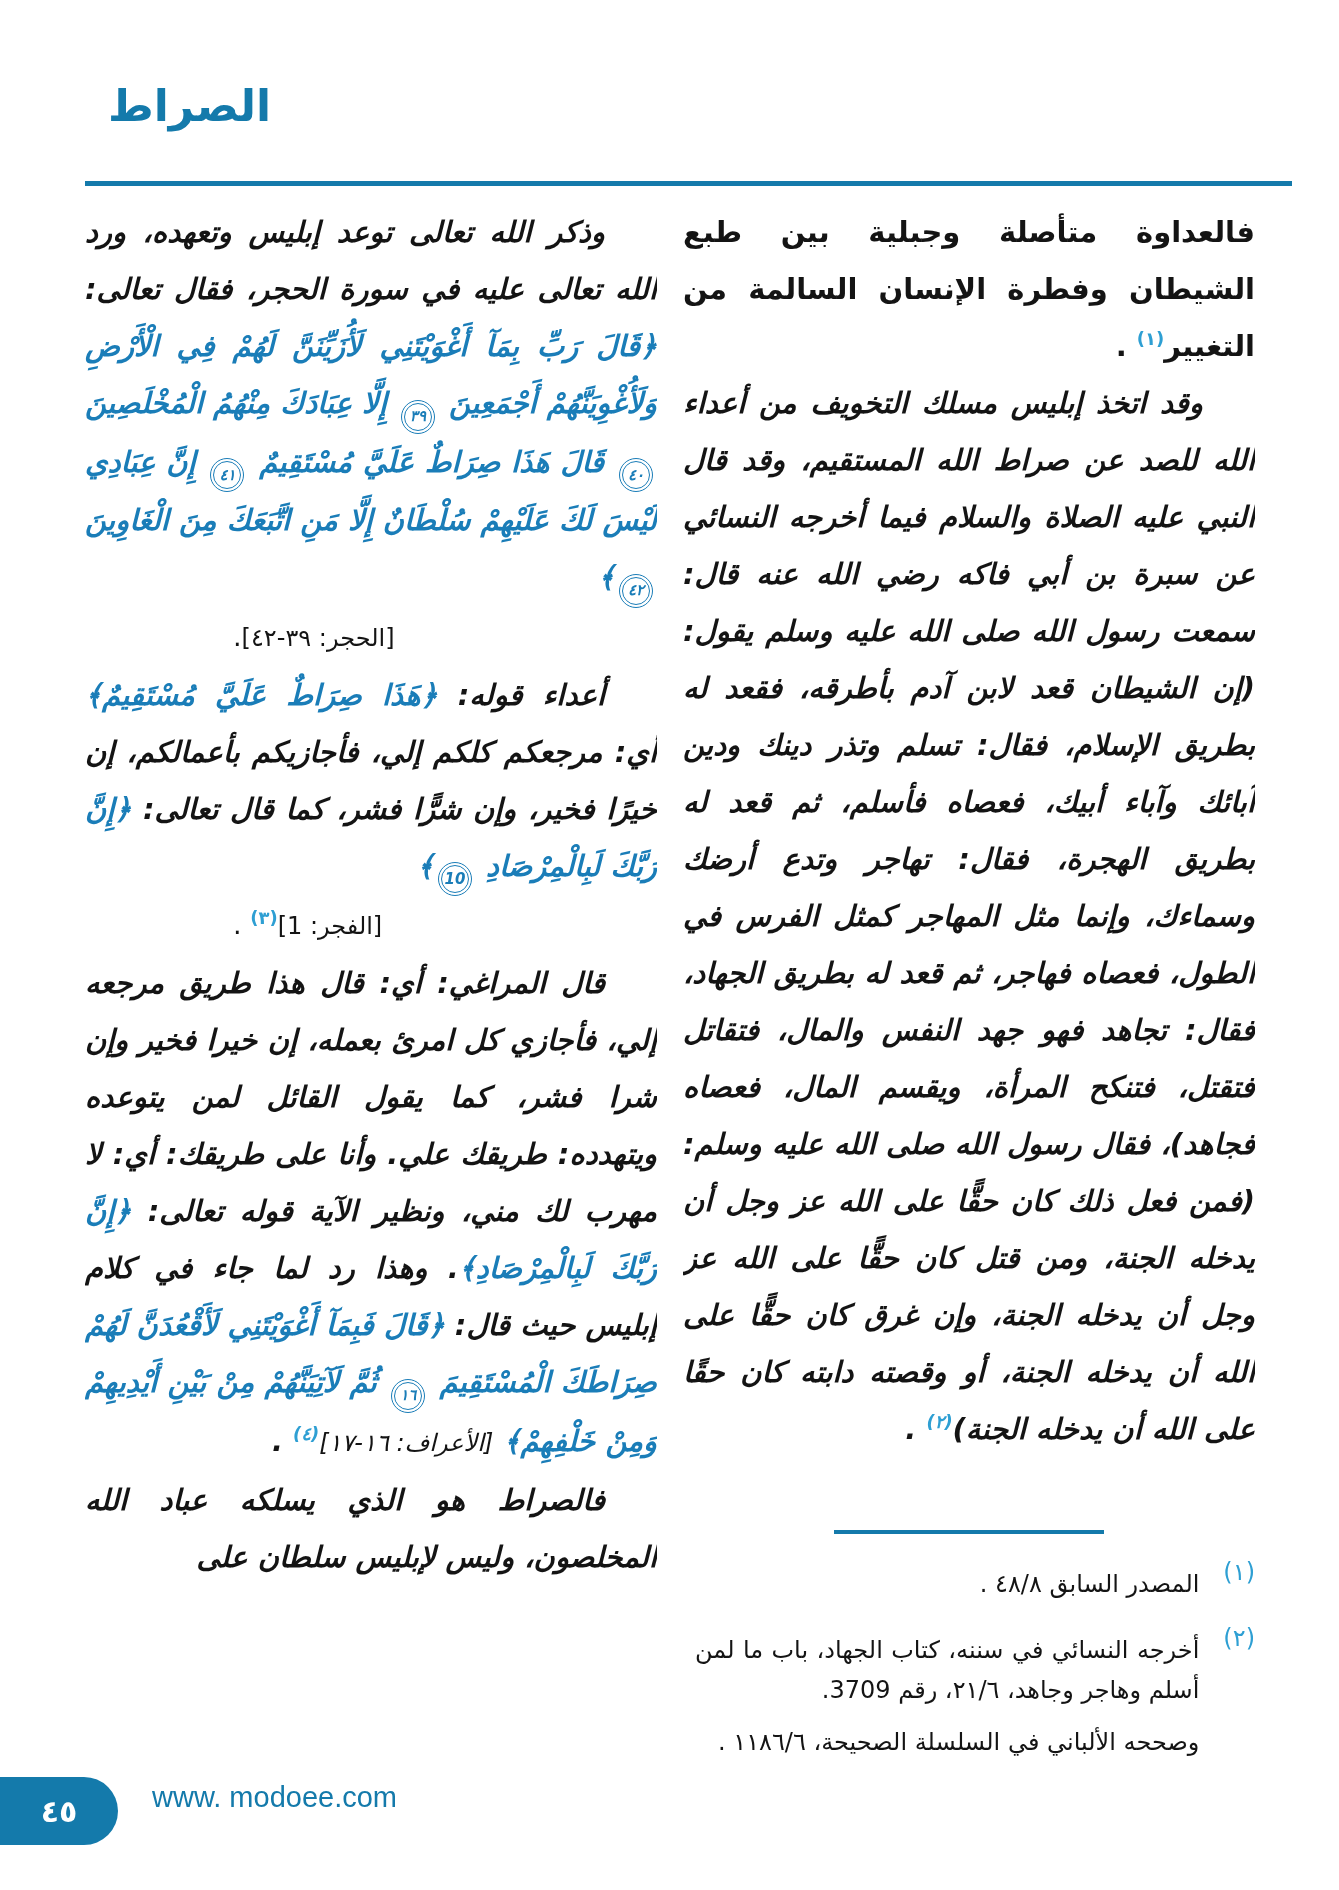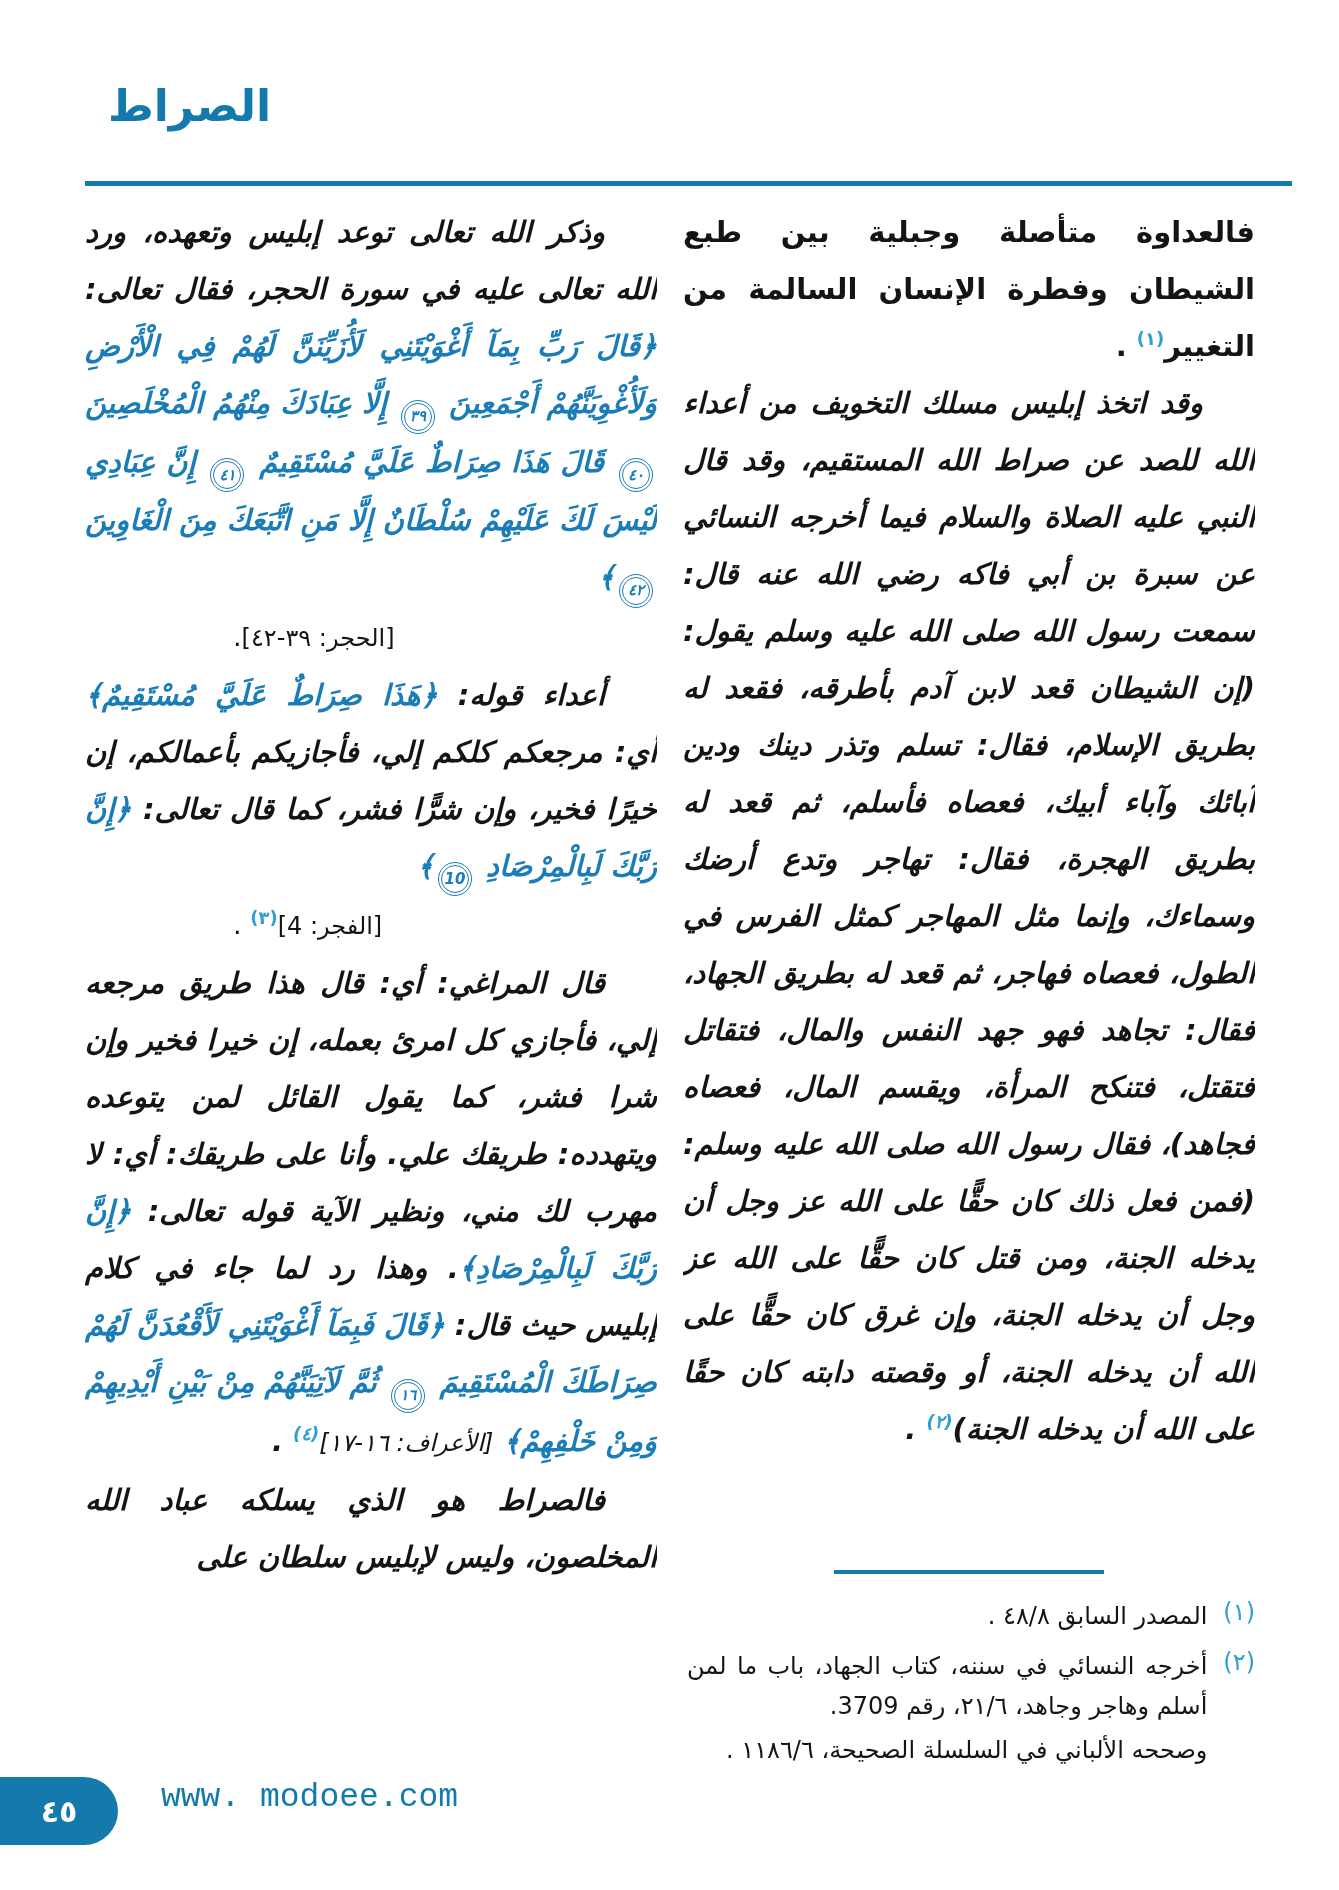--- a/index.html
+++ b/index.html
@@ -72,40 +72,40 @@
   
   .fnblock{margin-top:auto;}
   .fnrule{width:270px;height:4px;background:var(--accent);margin:0 auto 18px auto;}
   .fnitem{
     display:flex;gap:12px;
     font-size:24px;line-height:40px;font-weight:normal;
     margin-bottom:2px;
   }
   .fnnum{color:var(--fnnum);white-space:nowrap;flex:0 0 auto;}
   .fntext{flex:1 1 auto;}
-  .fntext p{margin:4px;text-align:justify;}
+  .fntext p{margin:12px;text-align:justify;}
   
   .footer{
     position:absolute;left:0;top:1763px;height:68px;width:100%;
     direction:ltr;
     display:flex;align-items:center;
   }
   .badge{
     width:118px;height:68px;
     background:var(--accent);
     border-radius:0 34px 34px 0;
     color:#ffffff;
     display:flex;align-items:center;justify-content:center;
     font-size:30px;font-weight:bold;margin-top:28px;
   }
   .site{
-    margin-left:43px;
+    margin-left:34px;
     color:var(--accent);
-    font-family:Liberation Mono, monospace;
-    font-size:33px;
+    font-family:Liberation Sans, sans-serif;
+    font-size:29px;
     direction:ltr;
   }
 </style>
 </head>
 <body>
 
 <div class="page">
 
   <div class="header-title">الصراط</div>
   <div class="header-rule"></div>
@@ -135,21 +135,21 @@
             </div>
           </div>
       </div>
     </section>
 
     <section class="col">
       <div>
           <p class="para indent"><span>وذكر الله تعالى توعد إبليس وتعهده، ورد الله تعالى عليه في سورة الحجر، فقال تعالى: </span><span class="quran">﴿قَالَ رَبِّ بِمَآ أَغْوَيْتَنِي لَأُزَيِّنَنَّ لَهُمْ فِي الْأَرْضِ وَلَأُغْوِيَنَّهُمْ أَجْمَعِينَ </span><span class="vn">٣٩</span><span class="quran"> إِلَّا عِبَادَكَ مِنْهُمُ الْمُخْلَصِينَ </span><span class="vn">٤٠</span><span class="quran"> قَالَ هَذَا صِرَاطٌ عَلَيَّ مُسْتَقِيمٌ </span><span class="vn">٤١</span><span class="quran"> إِنَّ عِبَادِي لَيْسَ لَكَ عَلَيْهِمْ سُلْطَانٌ إِلَّا مَنِ اتَّبَعَكَ مِنَ الْغَاوِينَ </span><span class="vn">٤٢</span><span class="quran">﴾</span></p>
           <p class="para refline"><span class="ref">[الحجر: ٣٩-٤٢]</span><span>.</span></p>
           <p class="para indent"><span>أعداء قوله: </span><span class="quran">﴿هَذَا صِرَاطٌ عَلَيَّ مُسْتَقِيمٌ﴾</span><span> أي: مرجعكم كلكم إلي، فأجازيكم بأعمالكم، إن خيرًا فخير، وإن شرًّا فشر، كما قال تعالى: </span><span class="quran">﴿إِنَّ رَبَّكَ لَبِالْمِرْصَادِ </span><span class="vn">10</span><span class="quran">﴾</span></p>
-          <p class="para refline"><span class="ref">[الفجر: 4]</span><sup class="fnm">(٣)</sup><span> .</span></p>
+          <p class="para refline"><span class="ref">[الفجر: 1]</span><sup class="fnm">(٣)</sup><span> .</span></p>
           <p class="para indent"><span>قال المراغي: أي: قال هذا طريق مرجعه إلي، فأجازي كل امرئ بعمله، إن خيرا فخير وإن شرا فشر، كما يقول القائل لمن يتوعده ويتهدده: طريقك علي. وأنا على طريقك: أي: لا مهرب لك مني، ونظير الآية قوله تعالى: </span><span class="quran">﴿إِنَّ رَبَّكَ لَبِالْمِرْصَادِ﴾</span><span>. وهذا رد لما جاء في كلام إبليس حيث قال: </span><span class="quran">﴿قَالَ فَبِمَآ أَغْوَيْتَنِي لَأَقْعُدَنَّ لَهُمْ صِرَاطَكَ الْمُسْتَقِيمَ </span><span class="vn">١٦</span><span class="quran"> ثُمَّ لَآتِيَنَّهُمْ مِنْ بَيْنِ أَيْدِيهِمْ وَمِنْ خَلْفِهِمْ﴾</span><span> </span><span class="ref">[الأعراف: ١٦-١٧]</span><sup class="fnm">(٤)</sup><span> .</span></p>
           <p class="para indent"><span>فالصراط هو الذي يسلكه عباد الله المخلصون، وليس لإبليس سلطان على</span></p>
         </div>
 
     </section>
 
   </div>
 
   <div class="footer">
     <div class="badge">٤٥</div>

